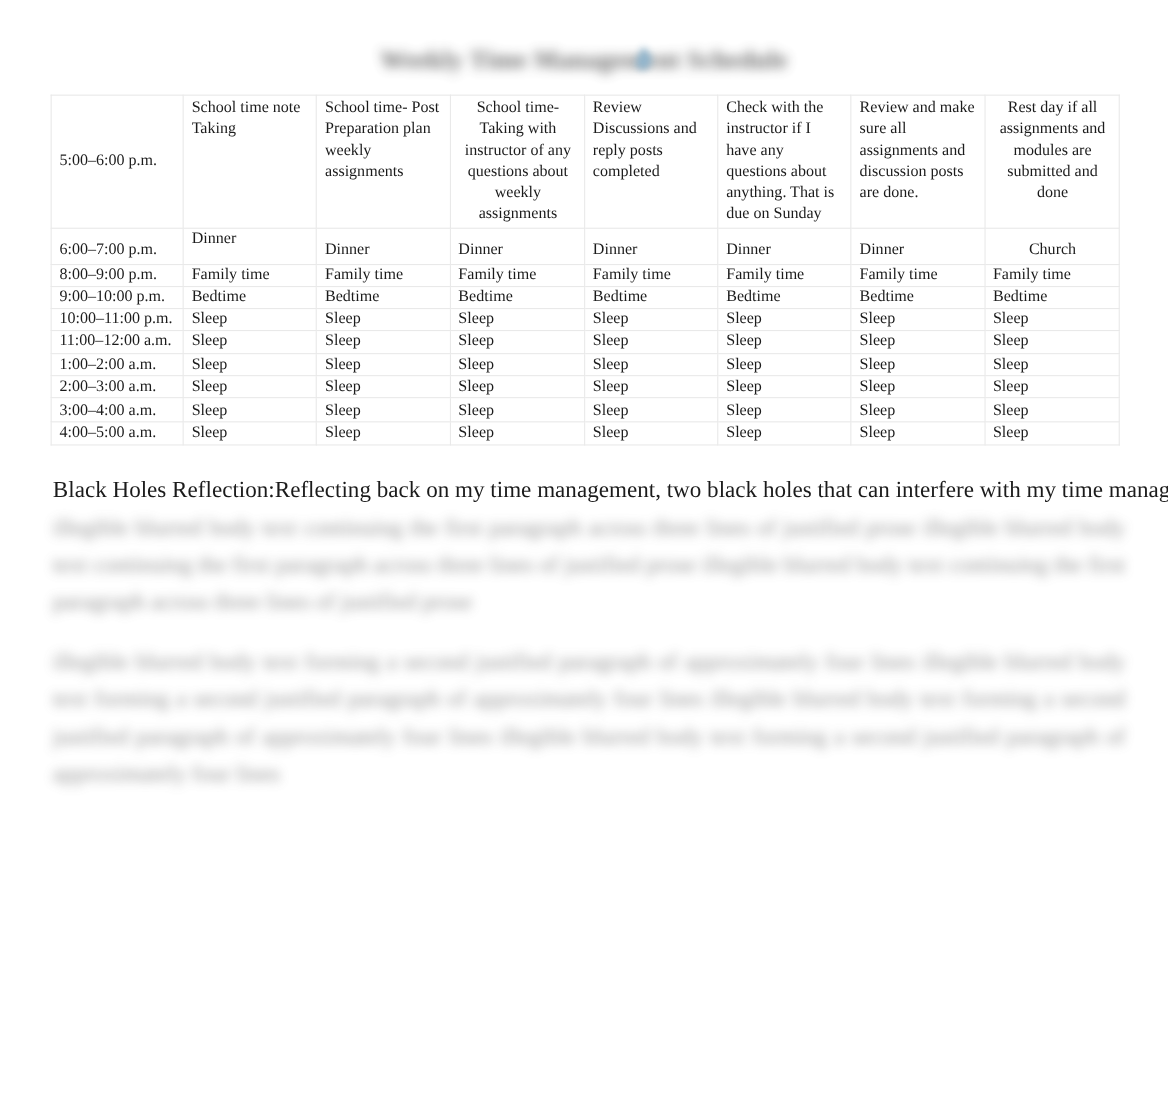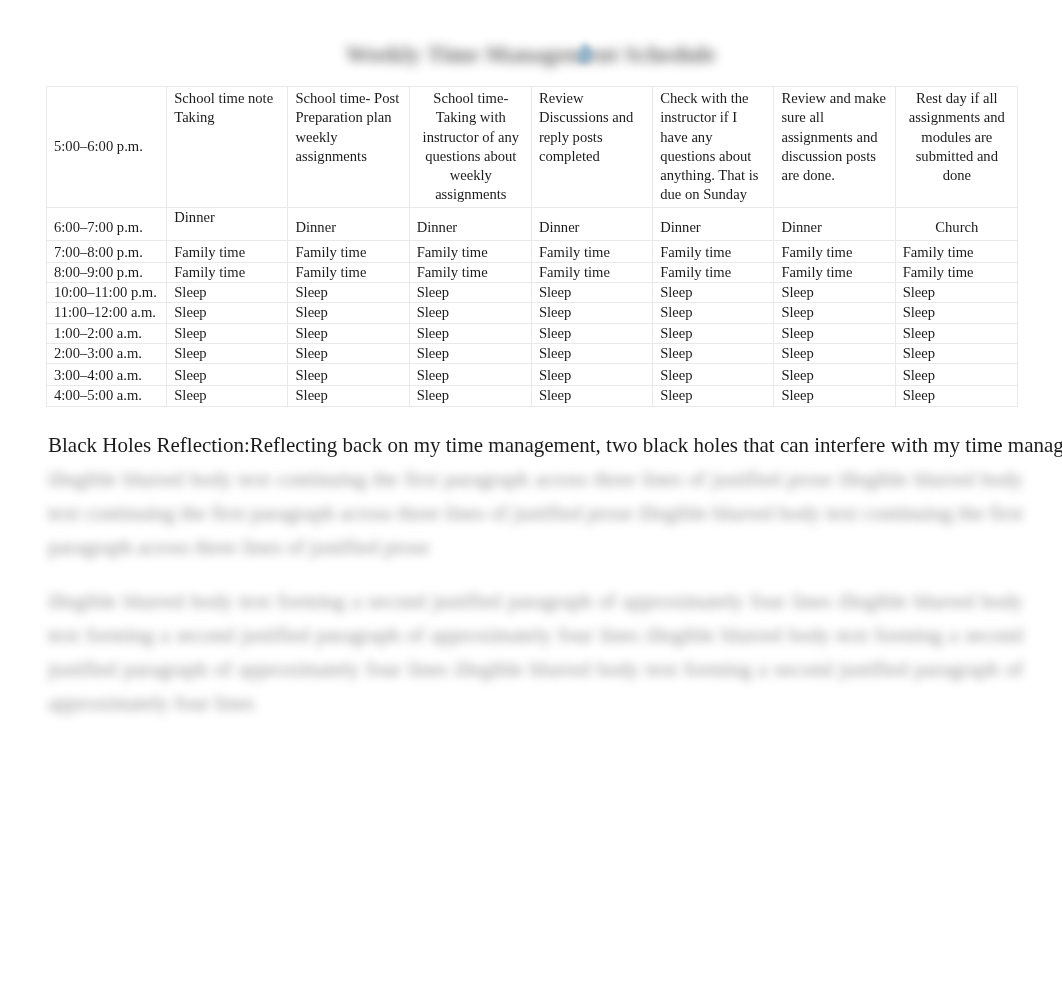--- a/index.html
+++ b/index.html
@@ -151,42 +151,42 @@
         <td class="time-cell">6:00–7:00 p.m.</td>
         <td class="c-left dinner-hi">Dinner</td>
         <td class="c-left">Dinner</td>
         <td class="c-left">Dinner</td>
         <td class="c-left">Dinner</td>
         <td class="c-left">Dinner</td>
         <td class="c-left">Dinner</td>
         <td class="c-center">Church</td>
       </tr>
 
-      <tr class="row-std gap-above">
-        <td class="time-cell">7:00–8:00 p.m.</td>
-        <td class="c-left">Family time</td>
-        <td class="c-left">Family time</td>
-        <td class="c-left">Family time</td>
-        <td class="c-left">Family time</td>
-        <td class="c-left">Family time</td>
-        <td class="c-left">Family time</td>
-        <td class="c-left">Family time</td>
-      </tr>
 
       <tr class="row-std">
         <td class="time-cell">8:00–9:00 p.m.</td>
         <td class="c-left">Family time</td>
         <td class="c-left">Family time</td>
         <td class="c-left">Family time</td>
         <td class="c-left">Family time</td>
         <td class="c-left">Family time</td>
         <td class="c-left">Family time</td>
         <td class="c-left">Family time</td>
       </tr>
 
+      <tr class="row-std">
+        <td class="time-cell">9:00–10:00 p.m.</td>
+        <td class="c-left">Bedtime</td>
+        <td class="c-left">Bedtime</td>
+        <td class="c-left">Bedtime</td>
+        <td class="c-left">Bedtime</td>
+        <td class="c-left">Bedtime</td>
+        <td class="c-left">Bedtime</td>
+        <td class="c-left">Bedtime</td>
+      </tr>
 
       <tr class="row-std">
         <td class="time-cell">10:00–11:00 p.m.</td>
         <td class="c-left">Sleep</td>
         <td class="c-left">Sleep</td>
         <td class="c-left">Sleep</td>
         <td class="c-left">Sleep</td>
         <td class="c-left">Sleep</td>
         <td class="c-left">Sleep</td>
         <td class="c-left">Sleep</td>

